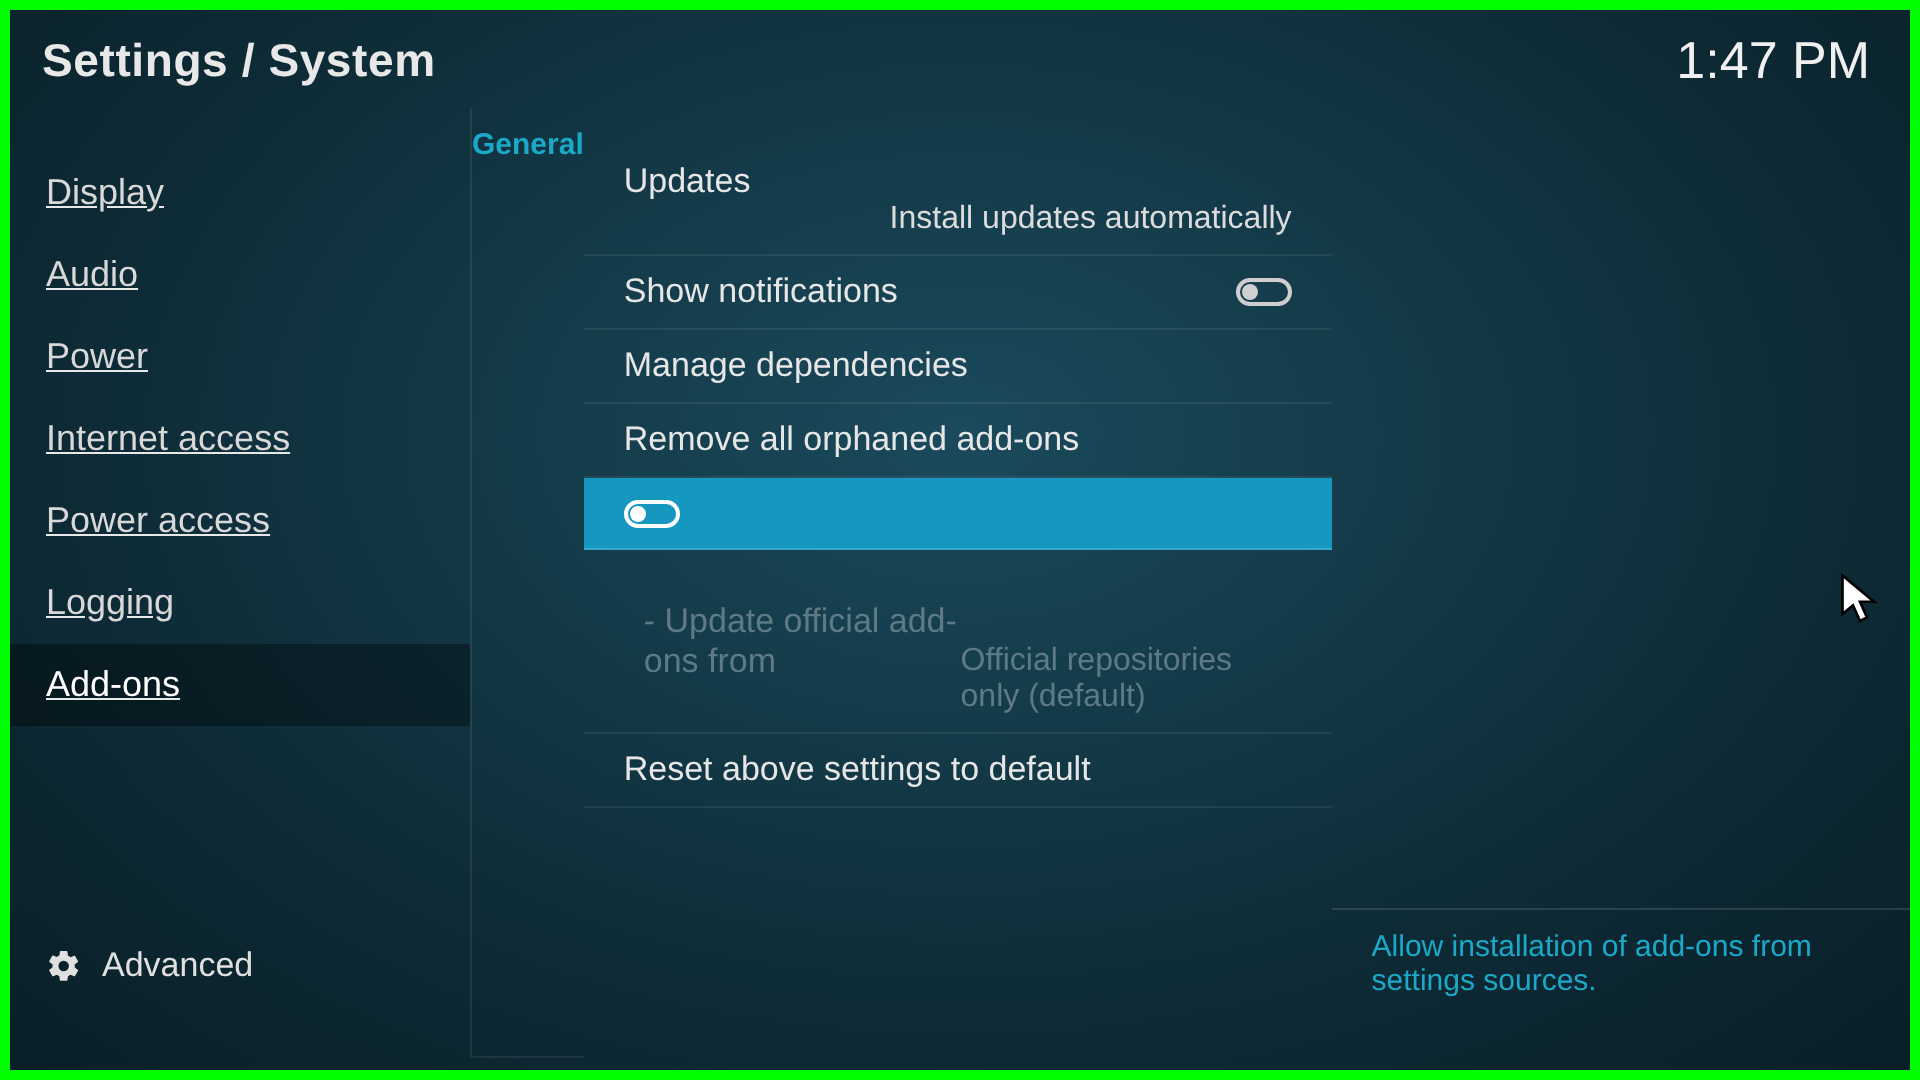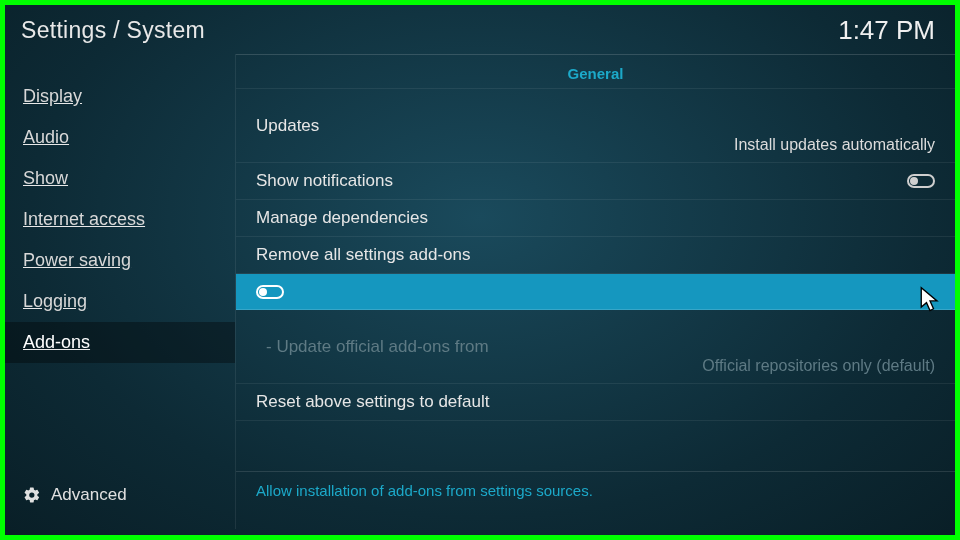--- a/index.html
+++ b/index.html
@@ -1,28 +1,28 @@
 <!DOCTYPE html>
 <html><head>
 <meta charset="utf-8">
 <style>
   * { margin: 0; padding: 0; box-sizing: border-box; font-family: Arial, Helvetica, sans-serif; }
   html, body { width: 960px; height: 540px; overflow: hidden; }
   .frame { width: 960px; height: 540px; border: 5px solid #00ff00; background: #000; }
   .app { width: 100%; height: 100%; background: radial-gradient(ellipse 900px 600px at 50% 40%, #1a4a5c 0%, #0d2a35 50%, #051318 100%); position: relative; color: #e8e8e8; }
   .header { display: flex; justify-content: space-between; align-items: center; padding: 10px 20px 8px 16px; }
-  .breadcrumb { font-size: 23px; font-weight: 400; letter-spacing: 0.3px; }
+  .breadcrumb { font-size: 23px; font-weight: 700; letter-spacing: 0.3px; }
   .clock { font-size: 26px; font-weight: 300; color: #f0f0f0; }
   .body { display: flex; height: calc(100% - 55px); }
   .sidebar { width: 230px; padding-top: 22px; display: flex; flex-direction: column; position: relative; text-decoration: underline; }
   .sidebar-item { padding: 10px 18px; font-size: 18px; font-weight: 300; color: #d8d8d8; cursor: pointer; }
   .sidebar-item.active { background: rgba(0,0,0,0.35); color: #ffffff; }
-  .sidebar-footer { position: absolute; bottom: 24px; left: 18px; display: flex; align-items: center; gap: 10px; color: #e0e0e0; font-size: 17px; }
+  .sidebar-footer { position: absolute; bottom: 36px; left: 18px; display: flex; align-items: center; gap: 10px; color: #e0e0e0; font-size: 17px; }
   .gear { width: 18px; height: 18px; fill: #e0e0e0; }
-  .main { flex: 1; border-left: 1px solid rgba(255,255,255,0.08); padding: 0 0 0 0; display: flex; flex-direction: column; }
+  .main { flex: 1; border-left: 1px solid rgba(255,255,255,0.08); padding: 0 0 0 0; display: flex; }
   .topline { border-top: 1px solid rgba(255,255,255,0.15); margin: 0 0 0 0; }
   .section-title { text-align: center; color: #1ca9c9; font-size: 15px; font-weight: bold; padding: 10px 0 6px 0; border-bottom: 1px solid rgba(255,255,255,0.07); }
   .rows { }
   .row { display: flex; justify-content: space-between; align-items: center; padding: 8px 20px 8px 20px; font-size: 17px; font-weight: 300; border-bottom: 1px solid rgba(255,255,255,0.07); color: #e6e6e6; cursor: pointer; min-height: 36px; }
   .row.highlight { background: #1597bf; color: #ffffff; border-bottom: 1px solid rgba(255,255,255,0.15); }
   .row.disabled { color: #5e7a84; }
   .row .value { font-size: 16px; color: #dcdcdc; font-weight: 300; margin-top: 39px; }
   .row.disabled .value { color: #5e7a84; }
   .toggle { width: 28px; height: 14px; border: 2px solid #cfcfcf; border-radius: 9px; position: relative; }
   .toggle::after { content: ""; position: absolute; width: 8px; height: 8px; border-radius: 50%; background: #cfcfcf; top: 1px; left: 1px; }
@@ -40,23 +40,23 @@
   <div class="app">
     <div class="header">
       <div class="breadcrumb">Settings / System</div>
       <div class="clock">1:47 PM</div>
     </div>
 
     <div class="body">
       <div class="sidebar">
         <div class="sidebar-item">Display</div>
         <div class="sidebar-item">Audio</div>
-        <div class="sidebar-item">Show</div>
+        <div class="sidebar-item">Power</div>
         <div class="sidebar-item">Internet access</div>
-        <div class="sidebar-item">Power saving</div>
+        <div class="sidebar-item">Power access</div>
         <div class="sidebar-item">Logging</div>
         <div class="sidebar-item active">Add-ons</div>
 
         <div class="sidebar-footer">
           <svg class="gear" viewBox="0 0 24 24">
               <path d="M19.14,12.94a7,7,0,0,0,.05-.94,7,7,0,0,0-.05-.94l2.11-1.65a.5.5,0,0,0,.12-.64l-2-3.46a.5.5,0,0,0-.6-.22l-2.49,1a7,7,0,0,0-1.63-.94l-.38-2.65A.5.5,0,0,0,13.77,2H9.77a.5.5,0,0,0-.49.42L8.9,5.07a7,7,0,0,0-1.63.94l-2.49-1a.5.5,0,0,0-.6.22l-2,3.46a.5.5,0,0,0,.12.64L4.41,11a7,7,0,0,0-.05.94,7,7,0,0,0,.05.94L2.3,14.53a.5.5,0,0,0-.12.64l2,3.46a.5.5,0,0,0,.6.22l2.49-1a7,7,0,0,0,1.63.94l.38,2.65a.5.5,0,0,0,.49.42h4a.5.5,0,0,0,.49-.42l.38-2.65a7,7,0,0,0,1.63-.94l2.49,1a.5.5,0,0,0,.6-.22l2-3.46a.5.5,0,0,0-.12-.64ZM11.77,15.5A3.5,3.5,0,1,1,15.27,12,3.5,3.5,0,0,1,11.77,15.5Z"></path>
             </svg>
           <span>Advanced</span>
         </div>
       </div>
@@ -71,21 +71,21 @@
             <span class="value">Install updates automatically</span>
           </div>
           <div class="row">
             <span>Show notifications</span>
             <span class="toggle"></span>
           </div>
           <div class="row">
             <span>Manage dependencies</span>
           </div>
           <div class="row">
-            <span>Remove all settings add-ons</span>
+            <span>Remove all orphaned add-ons</span>
           </div>
           <div class="row highlight">
             <span class="toggle hl"></span>
           </div>
           <div class="row disabled">
             <span class="indent">- Update official add-ons from</span>
             <span class="value">Official repositories only (default)</span>
           </div>
           <div class="row">
             <span>Reset above settings to default</span>

